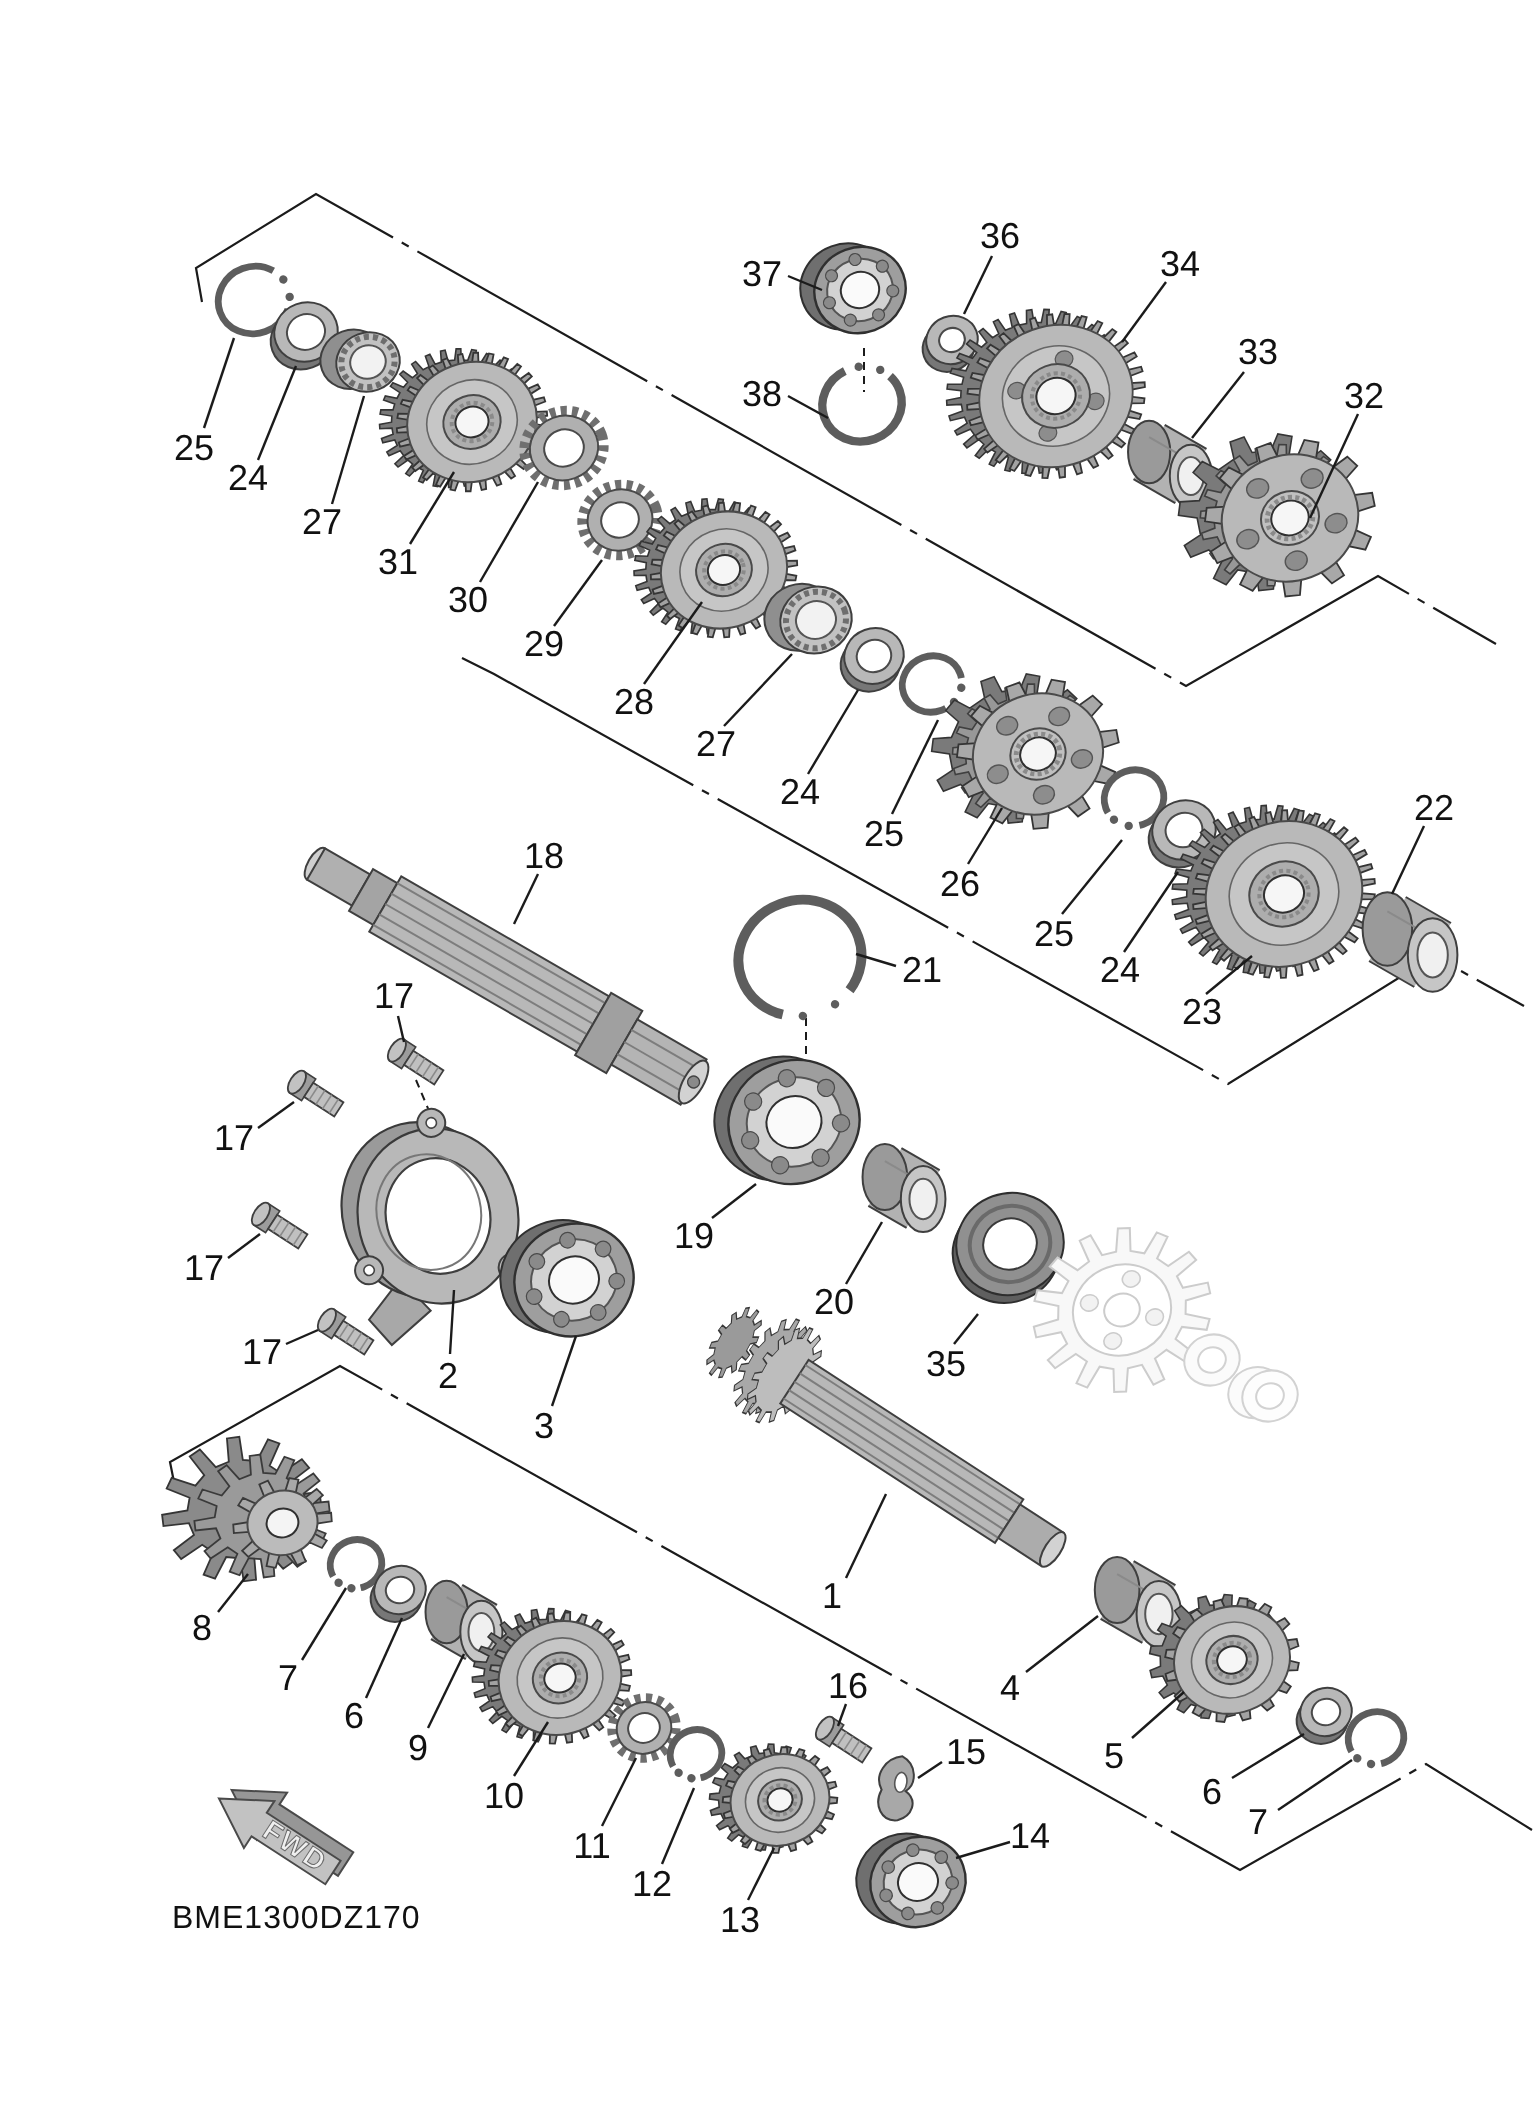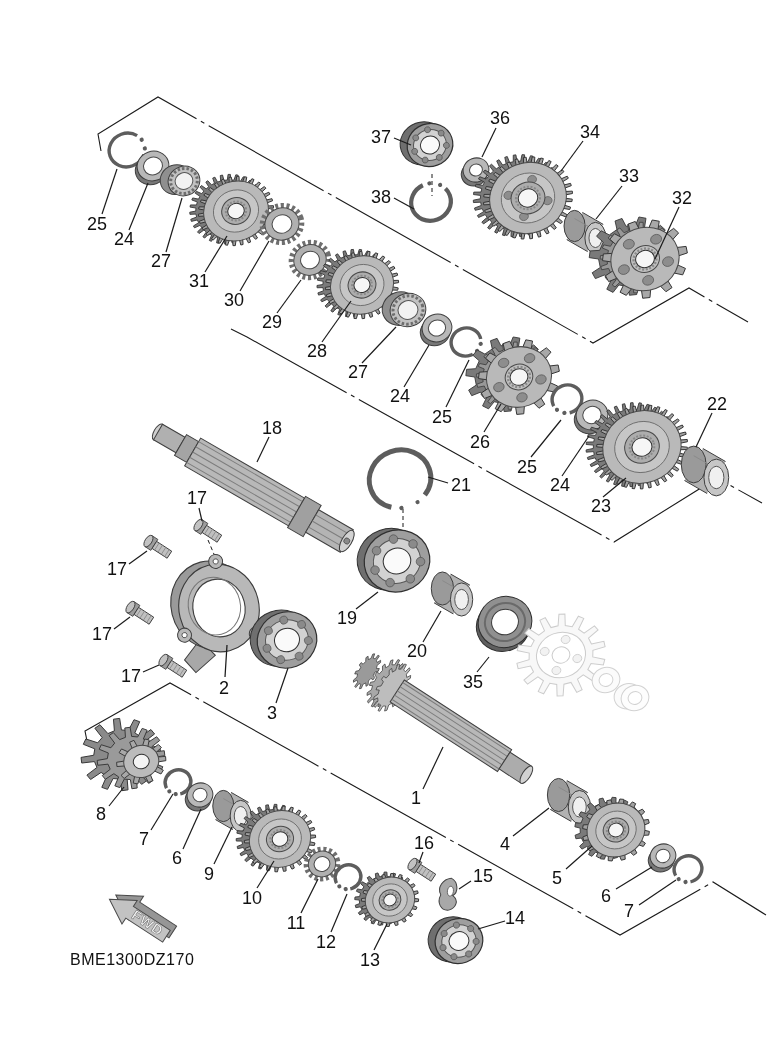--- a/index.html
+++ b/index.html
@@ -1,19 +1,19 @@
 <!DOCTYPE html>
 <html><head>
 <meta charset="utf-8">
 <style>
   html,body{margin:0;padding:0;background:#e8e8e8;}
   .canvas{position:relative;width:770px;height:1064px;background:#ffffff;overflow:hidden;
           font-family:"Liberation Sans", sans-serif;}
   svg{position:absolute;left:0;top:0;}
-  .code-label{position:absolute;left:70px;top:951px;font-size:16px;color:#111;
+  .code-label{position:absolute;left:86px;top:951px;font-size:16px;color:#111;
               letter-spacing:0.5px;font-family:"Liberation Sans", sans-serif;}
   text.callout{font-family:"Liberation Sans", sans-serif;font-size:18px;fill:#111;}
   .fwd-text{font-family:"Liberation Sans", sans-serif;font-weight:bold;font-size:14px;
             fill:#efefef;stroke:#6a6a6a;stroke-width:0.5px;letter-spacing:1px;}
 </style>
 </head>
 <body>
 
 <div class="canvas">
   <svg id="diagram" width="770" height="1064" viewBox="0 0 770 1064">

